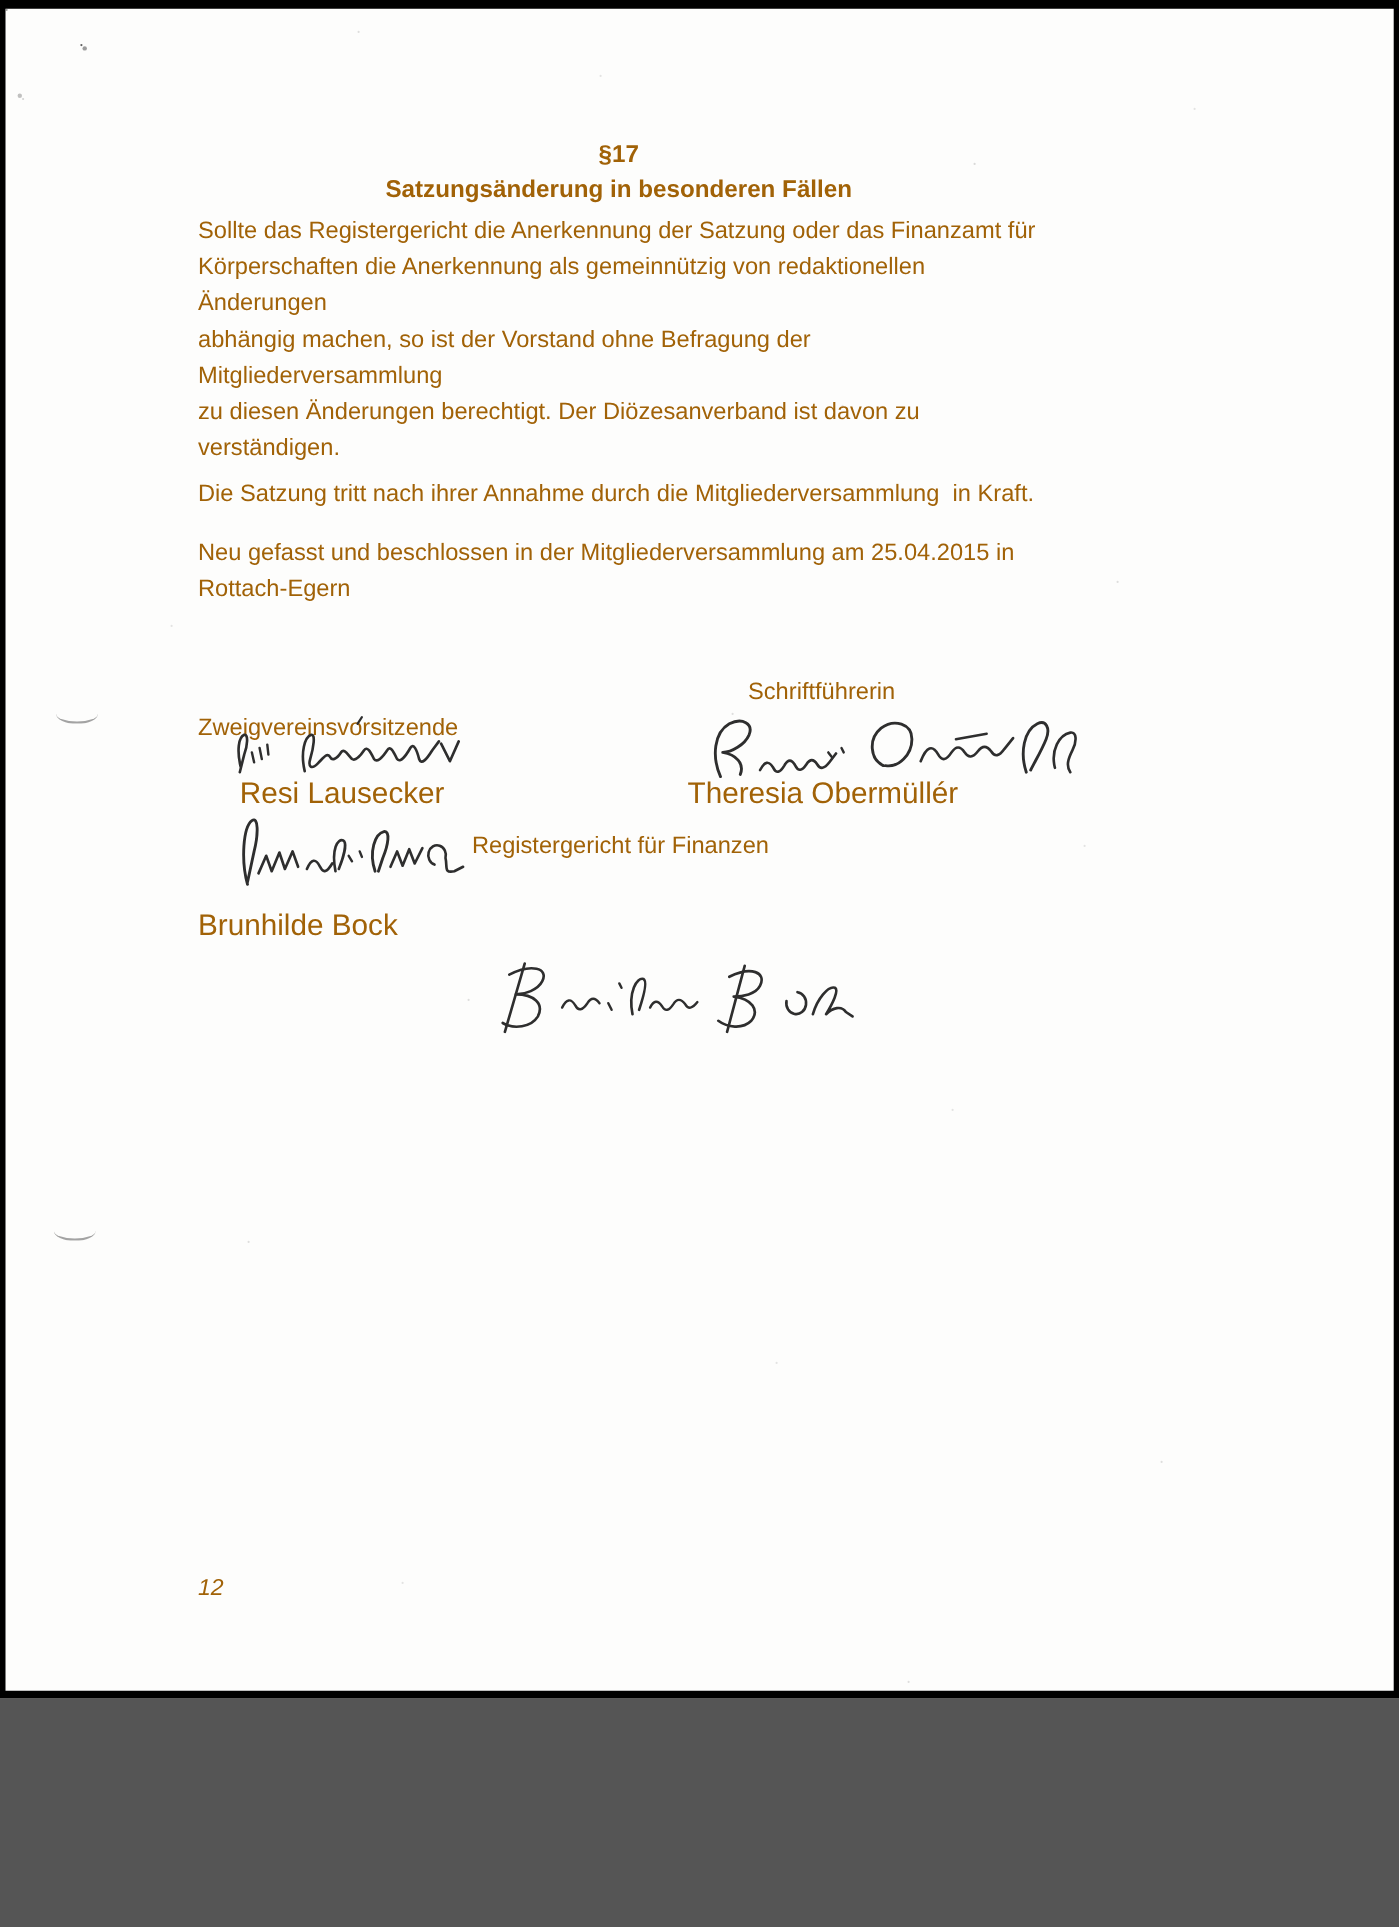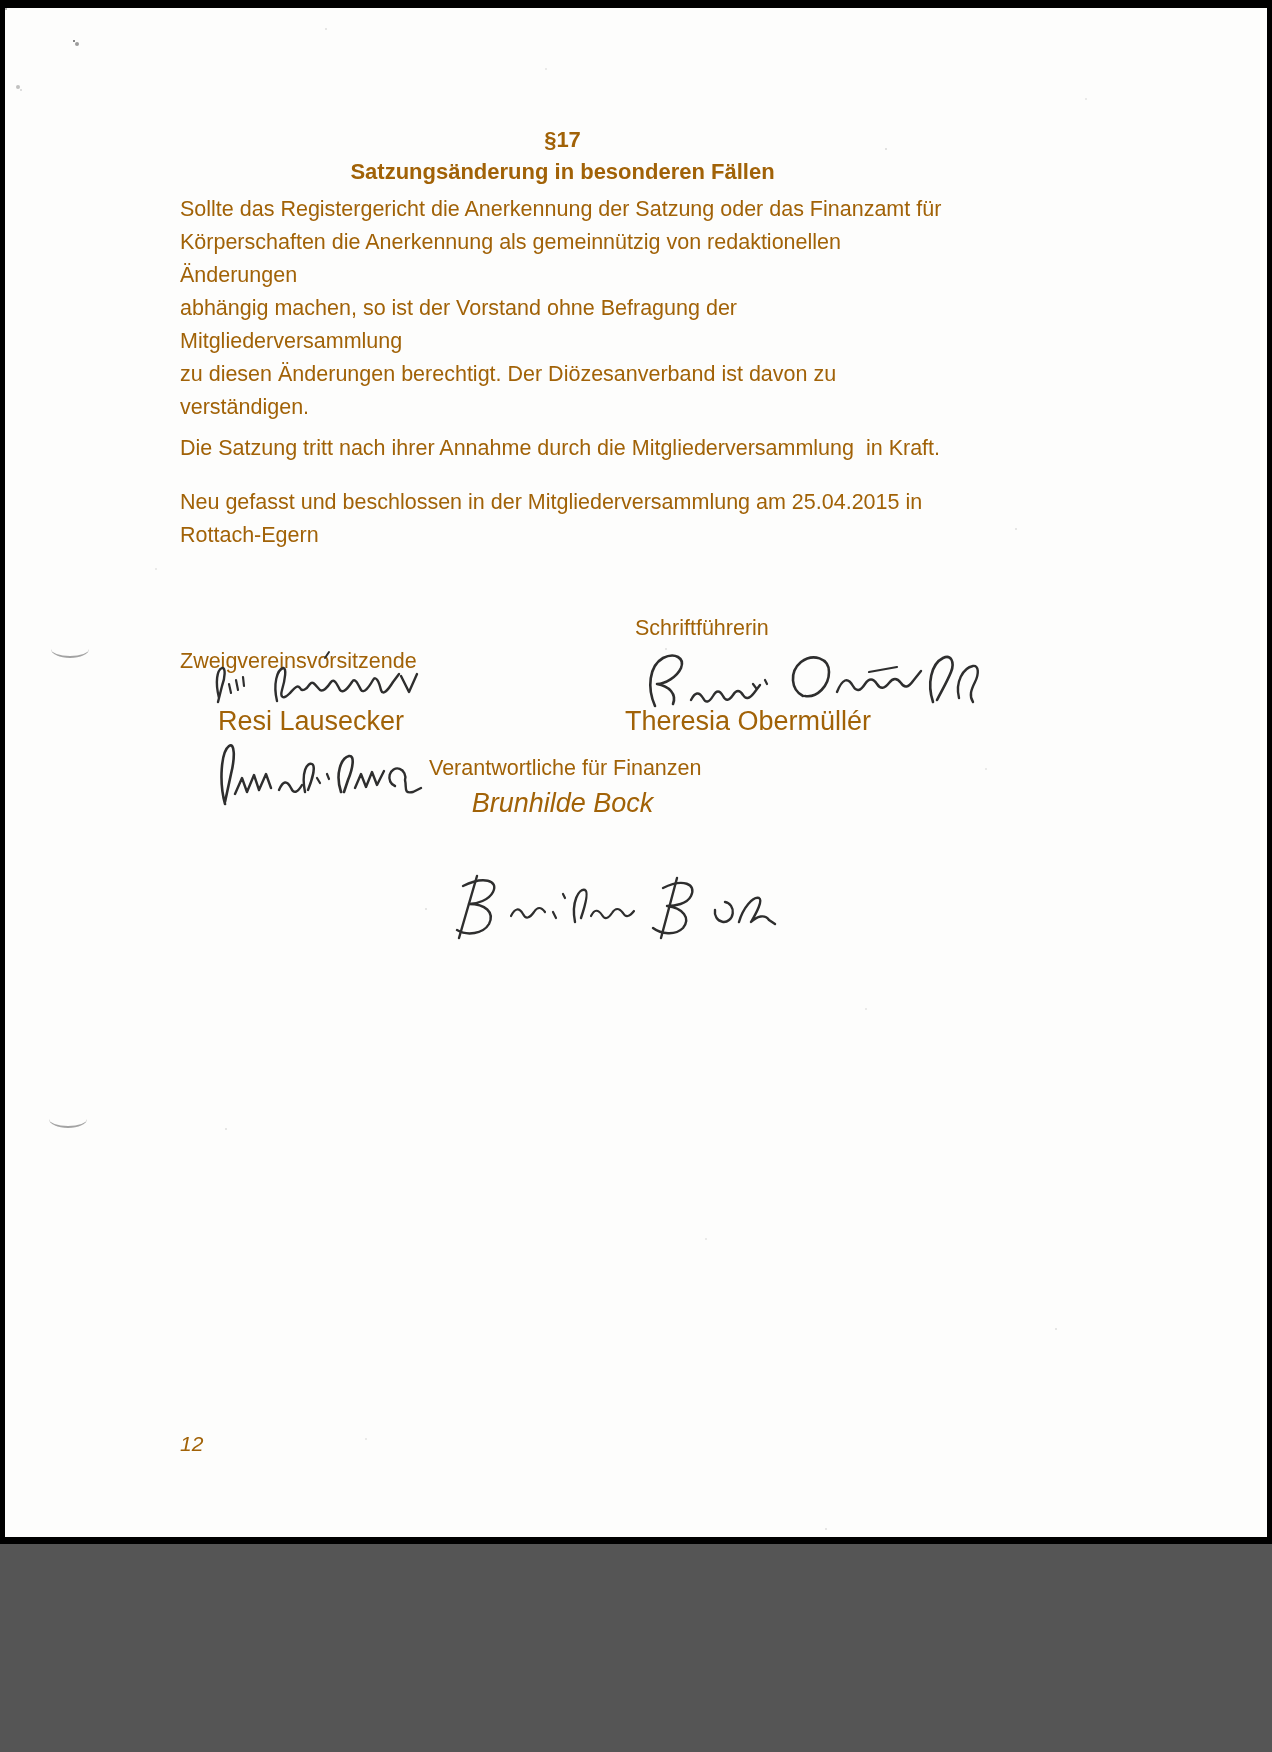--- a/index.html
+++ b/index.html
@@ -85,21 +85,21 @@
 abhängig machen, so ist der Vorstand ohne Befragung der Mitgliederversammlung
 zu diesen Änderungen berechtigt. Der Diözesanverband ist davon zu verständigen.</div>
 
 
   <div class="abs col body-text" style="top:424px;">Die Satzung tritt nach ihrer Annahme durch die Mitgliederversammlung  in Kraft.</div>
 
   <div class="abs col body-text" style="top:478px;">Neu gefasst und beschlossen in der Mitgliederversammlung am 25.04.2015 in
 Rottach-Egern</div>
 
   <div class="abs label" style="left:175px;top:641px;">Zweigvereinsvorsitzende</div>
-  <div class="abs label" style="left:630px;top:608px;">Schriftführerin</div>
+  <div class="abs label" style="left:675px;top:608px;">Schriftführerin</div>
 
   <svg class="sig" style="left:200px;top:638px;" width="230" height="66" viewBox="0 0 230 66">
     <path stroke-width="2.4" d="M14,52 C10,36 12,24 17,22 C21,21 20,32 17,40 L13,56"></path>
     <path stroke-width="2.2" d="M24,38 l2,9 M31,34 l2,10 M38,31 l1,9"></path>
     <path stroke-width="2.4" d="M72,55 C68,38 72,24 78,22 C82,21 80,34 77,44 C75,51 78,54 84,48 C89,43 92,38 95,42 C97,46 101,44 105,38 C108,34 111,40 115,44 C118,46 122,42 126,36 C129,32 132,38 135,44 C138,48 143,42 147,36 C150,31 153,38 156,44 C159,48 164,41 168,34 C171,29 174,36 176,44 C178,50 183,44 188,36 L194,28 M196,30 l8,16 l8,-18"></path>
     <path stroke-width="2" d="M120,12 l4,-6"></path>
   </svg>
 
   <svg class="sig" style="left:628px;top:636px;" width="352" height="74" viewBox="0 0 352 74">
     <path stroke-width="2.6" d="M22,62 C14,44 16,22 30,14 C42,8 52,14 48,24 C44,33 32,40 24,40 C36,42 44,50 40,60"></path>
@@ -119,23 +119,23 @@
     <path stroke-width="2.6" d="M16,70 C10,48 12,18 20,12 C26,8 26,24 22,40 L16,68"></path>
     <path stroke-width="2.4" d="M26,60 l7,-16 l5,14 l7,-17 l5,15 l7,-16 l5,14"></path>
     <path stroke-width="2.4" d="M70,56 q6,-14 12,-2 q4,9 11,-3"></path>
     <path stroke-width="2.4" d="M96,58 C92,38 98,28 103,30 C107,32 103,46 99,56"></path>
     <path stroke-width="2.2" d="M108,44 l3,5 M118,40 l2,5"></path>
     <path stroke-width="2.6" d="M132,58 C126,40 132,24 140,22 C146,21 144,34 139,46 L135,58"></path>
     <path stroke-width="2.4" d="M146,54 l6,-14 l5,13 l6,-15 l5,13 l7,-14"></path>
     <path stroke-width="2.4" d="M186,52 a8,9 0 1,1 10,-6 c2,8 -2,14 8,12 l8,-4"></path>
   </svg>
 
-  <div class="abs label" style="left:424px;top:748px;">Verantwortliche für Finanzen</div>
+  <div class="abs label" style="left:424px;top:748px;">Registergericht für Finanzen</div>
 
-  <div class="abs col name" style="top:780px;text-align:center;font-style:italic;">Brunhilde Bock</div>
+  <div class="abs col name" style="top:818px;text-align:left;">Brunhilde Bock</div>
 
   <svg class="sig" style="left:428px;top:858px;" width="348" height="84" viewBox="0 0 348 84">
     <path stroke-width="2.4" d="M30,20 C50,10 66,14 60,26 C56,34 44,38 36,38 C52,38 62,46 56,58 C50,68 34,70 24,64"></path>
     <path stroke-width="2.4" d="M44,10 L26,72"></path>
     <path stroke-width="2.2" d="M78,50 q6,-12 12,-2 q4,8 11,-2 q5,-8 11,0"></path>
     <path stroke-width="2.2" d="M120,46 l3,6 M130,28 l2,4"></path>
     <path stroke-width="2.4" d="M142,56 C138,36 146,22 152,24 C156,26 152,40 148,52"></path>
     <path stroke-width="2.2" d="M158,50 q5,-10 11,-1 q4,7 10,-2 q5,-8 11,0 q4,7 11,-2"></path>
     <path stroke-width="2.4" d="M230,22 C250,12 264,18 258,30 C254,38 242,40 234,40 C250,42 258,52 250,62 C242,70 228,68 220,62"></path>
     <path stroke-width="2.4" d="M244,12 L228,72"></path>

